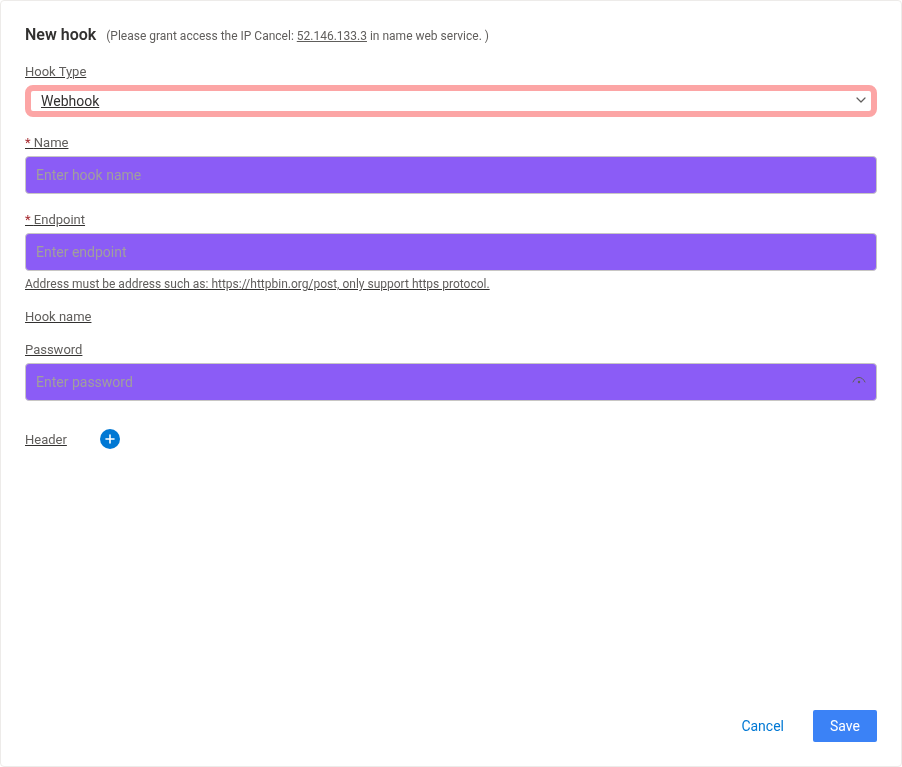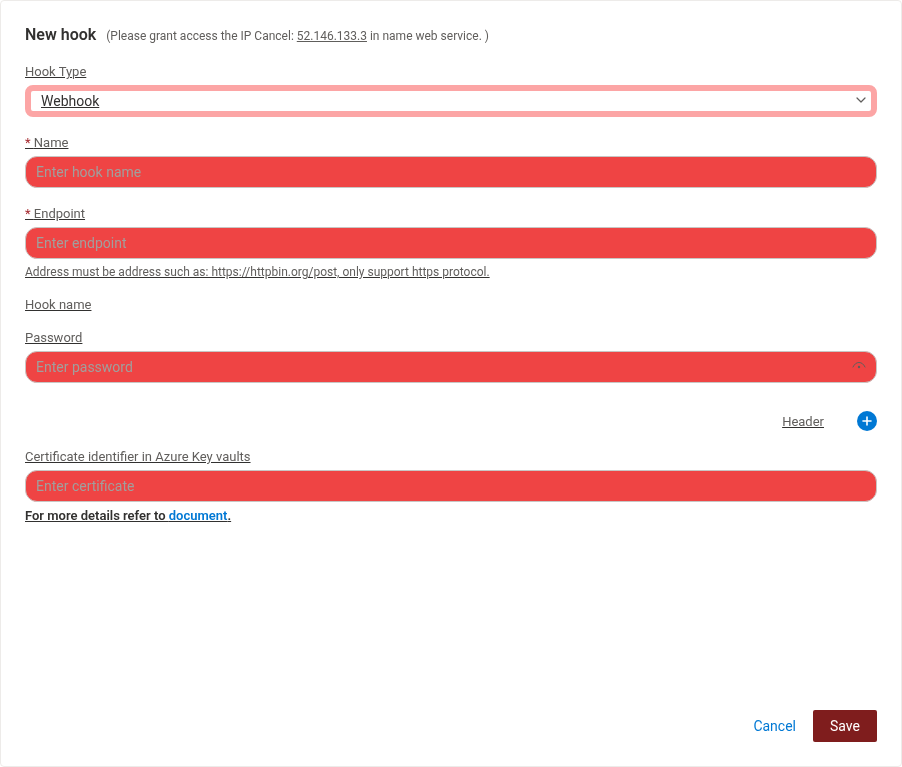--- a/index.html
+++ b/index.html
@@ -79,27 +79,27 @@
     .chevron {
       position: absolute;
       right: 10px;
       top: 50%;
       transform: translateY(-50%);
       pointer-events: none;
       color: #605e5c;
     }
     .text-input {
       width: 100%;
-      height: 32px;
+      height: 38px;
       border: 1px solid #c8c6c4;
-      border-radius: 12px;
+      border-radius: 4px;
       padding: 0 10px;
       font-size: 14px;
       color: #323130;
-      background: #ef4444;
+      background: #8b5cf6;
       font-family: inherit;
     }
     .text-input::placeholder {
       color: #a19f9d;
     }
     .helper-text {
       font-size: 12px;
       color: #605e5c;
       margin-top: 6px;
     }
@@ -112,21 +112,21 @@
       top: 50%;
       transform: translateY(-50%);
       cursor: pointer;
       color: #605e5c;
       display: flex;
       align-items: center;
     }
     .header-row-field {
       display: flex;
       align-items: center;
-      justify-content: flex-end;
+      justify-content: flex-start;
       margin-bottom: 18px;
       margin-top: 28px;
       gap: 33px;
     }
     .header-label {
       font-size: 13px;
       color: #605e5c;
     }
     .add-btn {
       width: 20px;
@@ -152,41 +152,41 @@
       margin-top: 6px;
     }
     .details-link a {
       color: #0078d4;
       text-decoration: none;
       font-weight: 600;
     }
     .footer {
       display: flex;
       justify-content: flex-end;
-      gap: 1px;
+      gap: 13px;
       margin-top: auto;
       padding-top: 16px;
     }
     .btn {
       min-width: 64px;
       height: 32px;
       padding: 0 16px;
       border-radius: 2px;
       font-size: 14px;
       font-weight: 400;
       cursor: pointer;
       border: none;
       font-family: inherit;
     }
     .btn-secondary {
       background: #fff;
       color: #0078d4;
     }
     .btn-primary {
-      background: #7f1d1d;
+      background: #3b82f6;
       color: #fff;
     }
   </style>
 </head>
 <body>
 
 <div class="panel">
 
   <div class="header-row">
     <span class="title">New hook</span>
@@ -241,27 +241,20 @@
 
     <div class="header-row-field">
       <span class="header-label">Header</span>
       <button class="add-btn">
         <svg viewBox="0 0 12 12">
             <path d="M6 2 L6 10 M2 6 L10 6" stroke="white" stroke-width="1.6" stroke-linecap="round"></path>
           </svg>
       </button>
     </div>
 
-    <div class="field">
-      <label class="field-label">Certificate identifier in Azure Key vaults</label>
-      <input type="text" class="text-input" placeholder="Enter certificate" style="">
-      <div class="details-link">
-        <span>For more details refer to </span><a href="#">document</a><span>.</span>
-      </div>
-    </div>
 
   </div>
 
   <div class="footer">
     <button class="btn btn-secondary">Cancel</button>
     <button class="btn btn-primary">Save</button>
   </div>
 
 </div>
 

